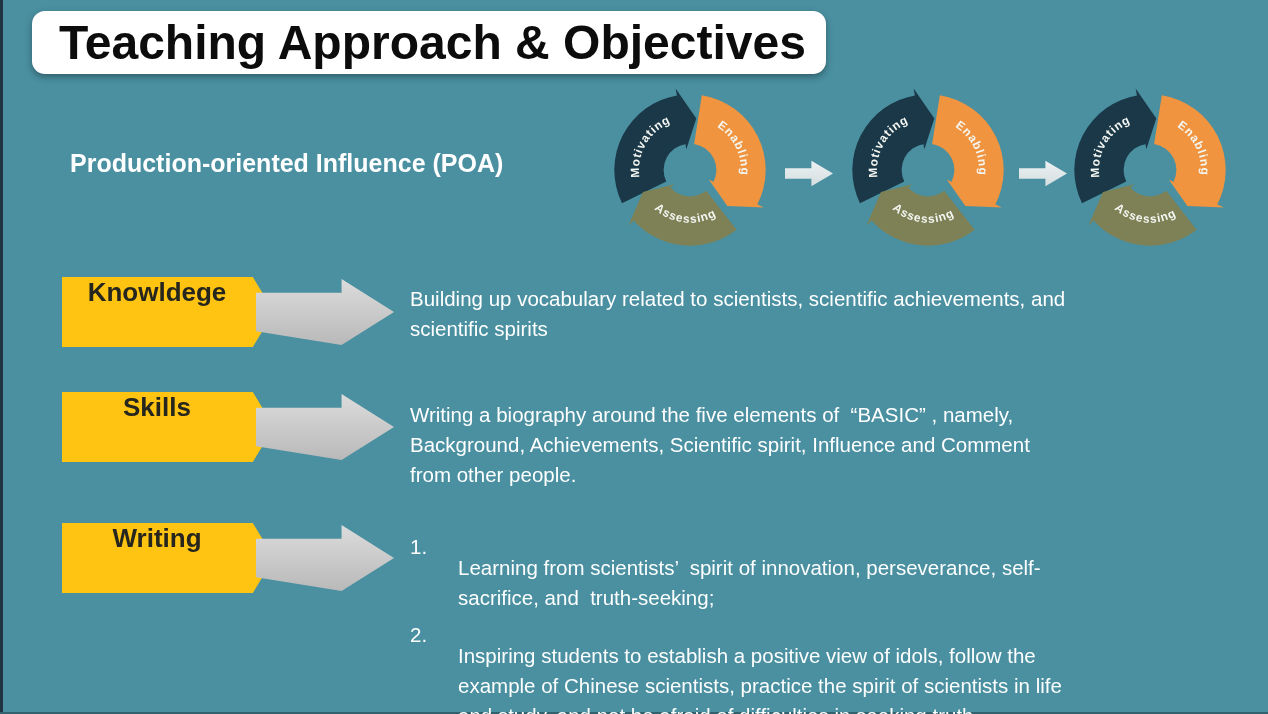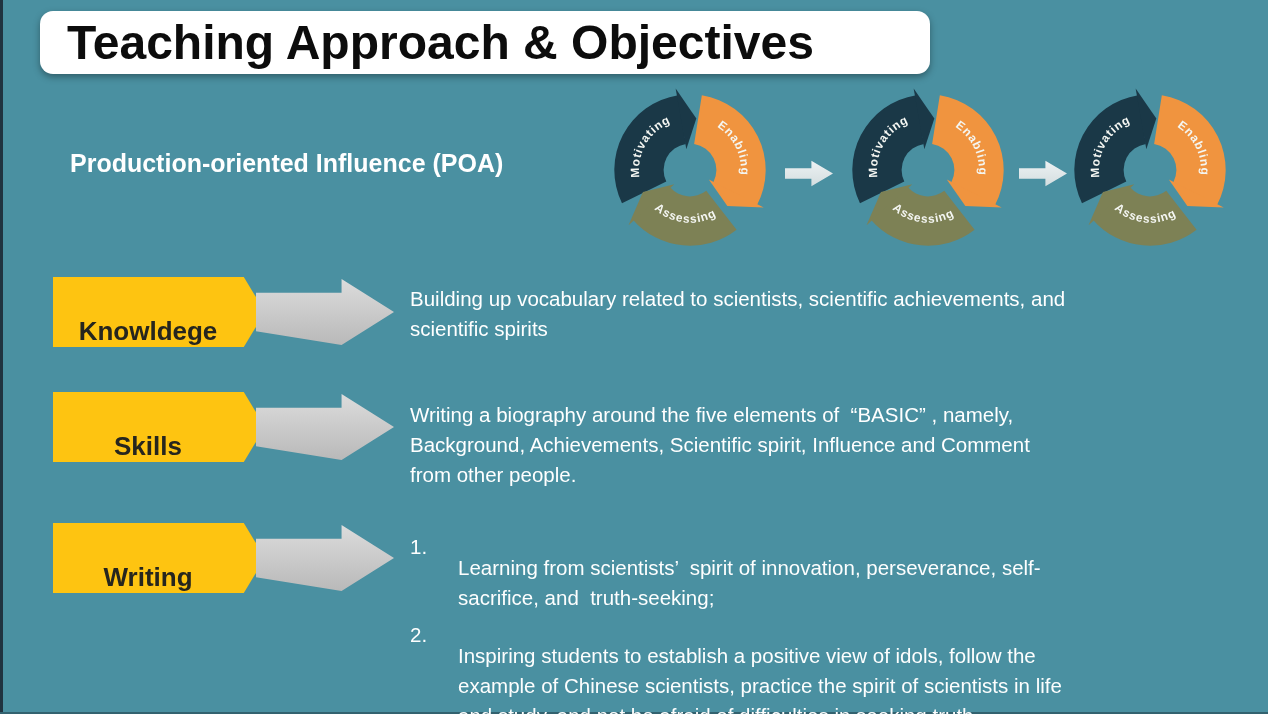--- a/index.html
+++ b/index.html
@@ -5,21 +5,21 @@
   html,body{margin:0;padding:0;background:#222;}
   .slide{
     position:relative; width:1268px; height:714px; overflow:hidden;
     background:var(--bg,#4a90a1);
     font-family:"Liberation Sans","DejaVu Sans",sans-serif;
   }
   .edge-left{position:absolute;left:0;top:0;width:3px;height:100%;background:#203340;}
   .edge-bottom{position:absolute;left:0;bottom:0;width:100%;height:2px;background:#33626f;}
 
   .title-box{
-    position:absolute; left:40px; top:11px; width:890px; height:63px;
+    position:absolute; left:32px; top:11px; width:794px; height:63px;
     background:#ffffff; border-radius:13px;
     box-shadow:0 3px 7px rgba(0,0,0,.35);
     display:flex; align-items:center;
   }
   .title-text{
     font-size:48px; font-weight:bold; color:#0c0c0c;
     padding-left:27px; letter-spacing:0px; white-space:nowrap;
   }
 
   .poa-label{
@@ -32,24 +32,24 @@
   .cycle svg{width:100%;height:100%;display:block;}
 
   .flow-arrow{
     position:absolute; top:159px; width:48px; height:29px;
     background:linear-gradient(180deg,#eef3f4,#d2dcde);
     clip-path:polygon(0 32%,55% 32%,55% 6%,100% 50%,55% 94%,55% 68%,0 68%);
   }
   .flow-arrow.f0{left:785px;} .flow-arrow.f1{left:1019px;}
 
   .obj-label{
-    position:absolute; left:53px; width:212px; height:70px;
+    position:absolute; left:62px; width:212px; height:70px;
     background:var(--yellow,#fec411);
     clip-path:polygon(0 0,90% 0,100% 50%,90% 100%,0 100%);
-    display:flex; align-items:flex-end; justify-content:center;
+    display:flex; align-items:flex-start; justify-content:center;
   }
   .obj-label span{
     font-size:26px; font-weight:bold; color:#26261e;
     padding-right:22px;
   }
   .obj-arrow{
     position:absolute; left:256px; width:138px; height:66px;
     background:linear-gradient(180deg,#dcdcdc,#b9b9b9);
     clip-path:polygon(0 21%,62% 21%,62% 0,100% 50%,62% 100%,0 79%);
   }

